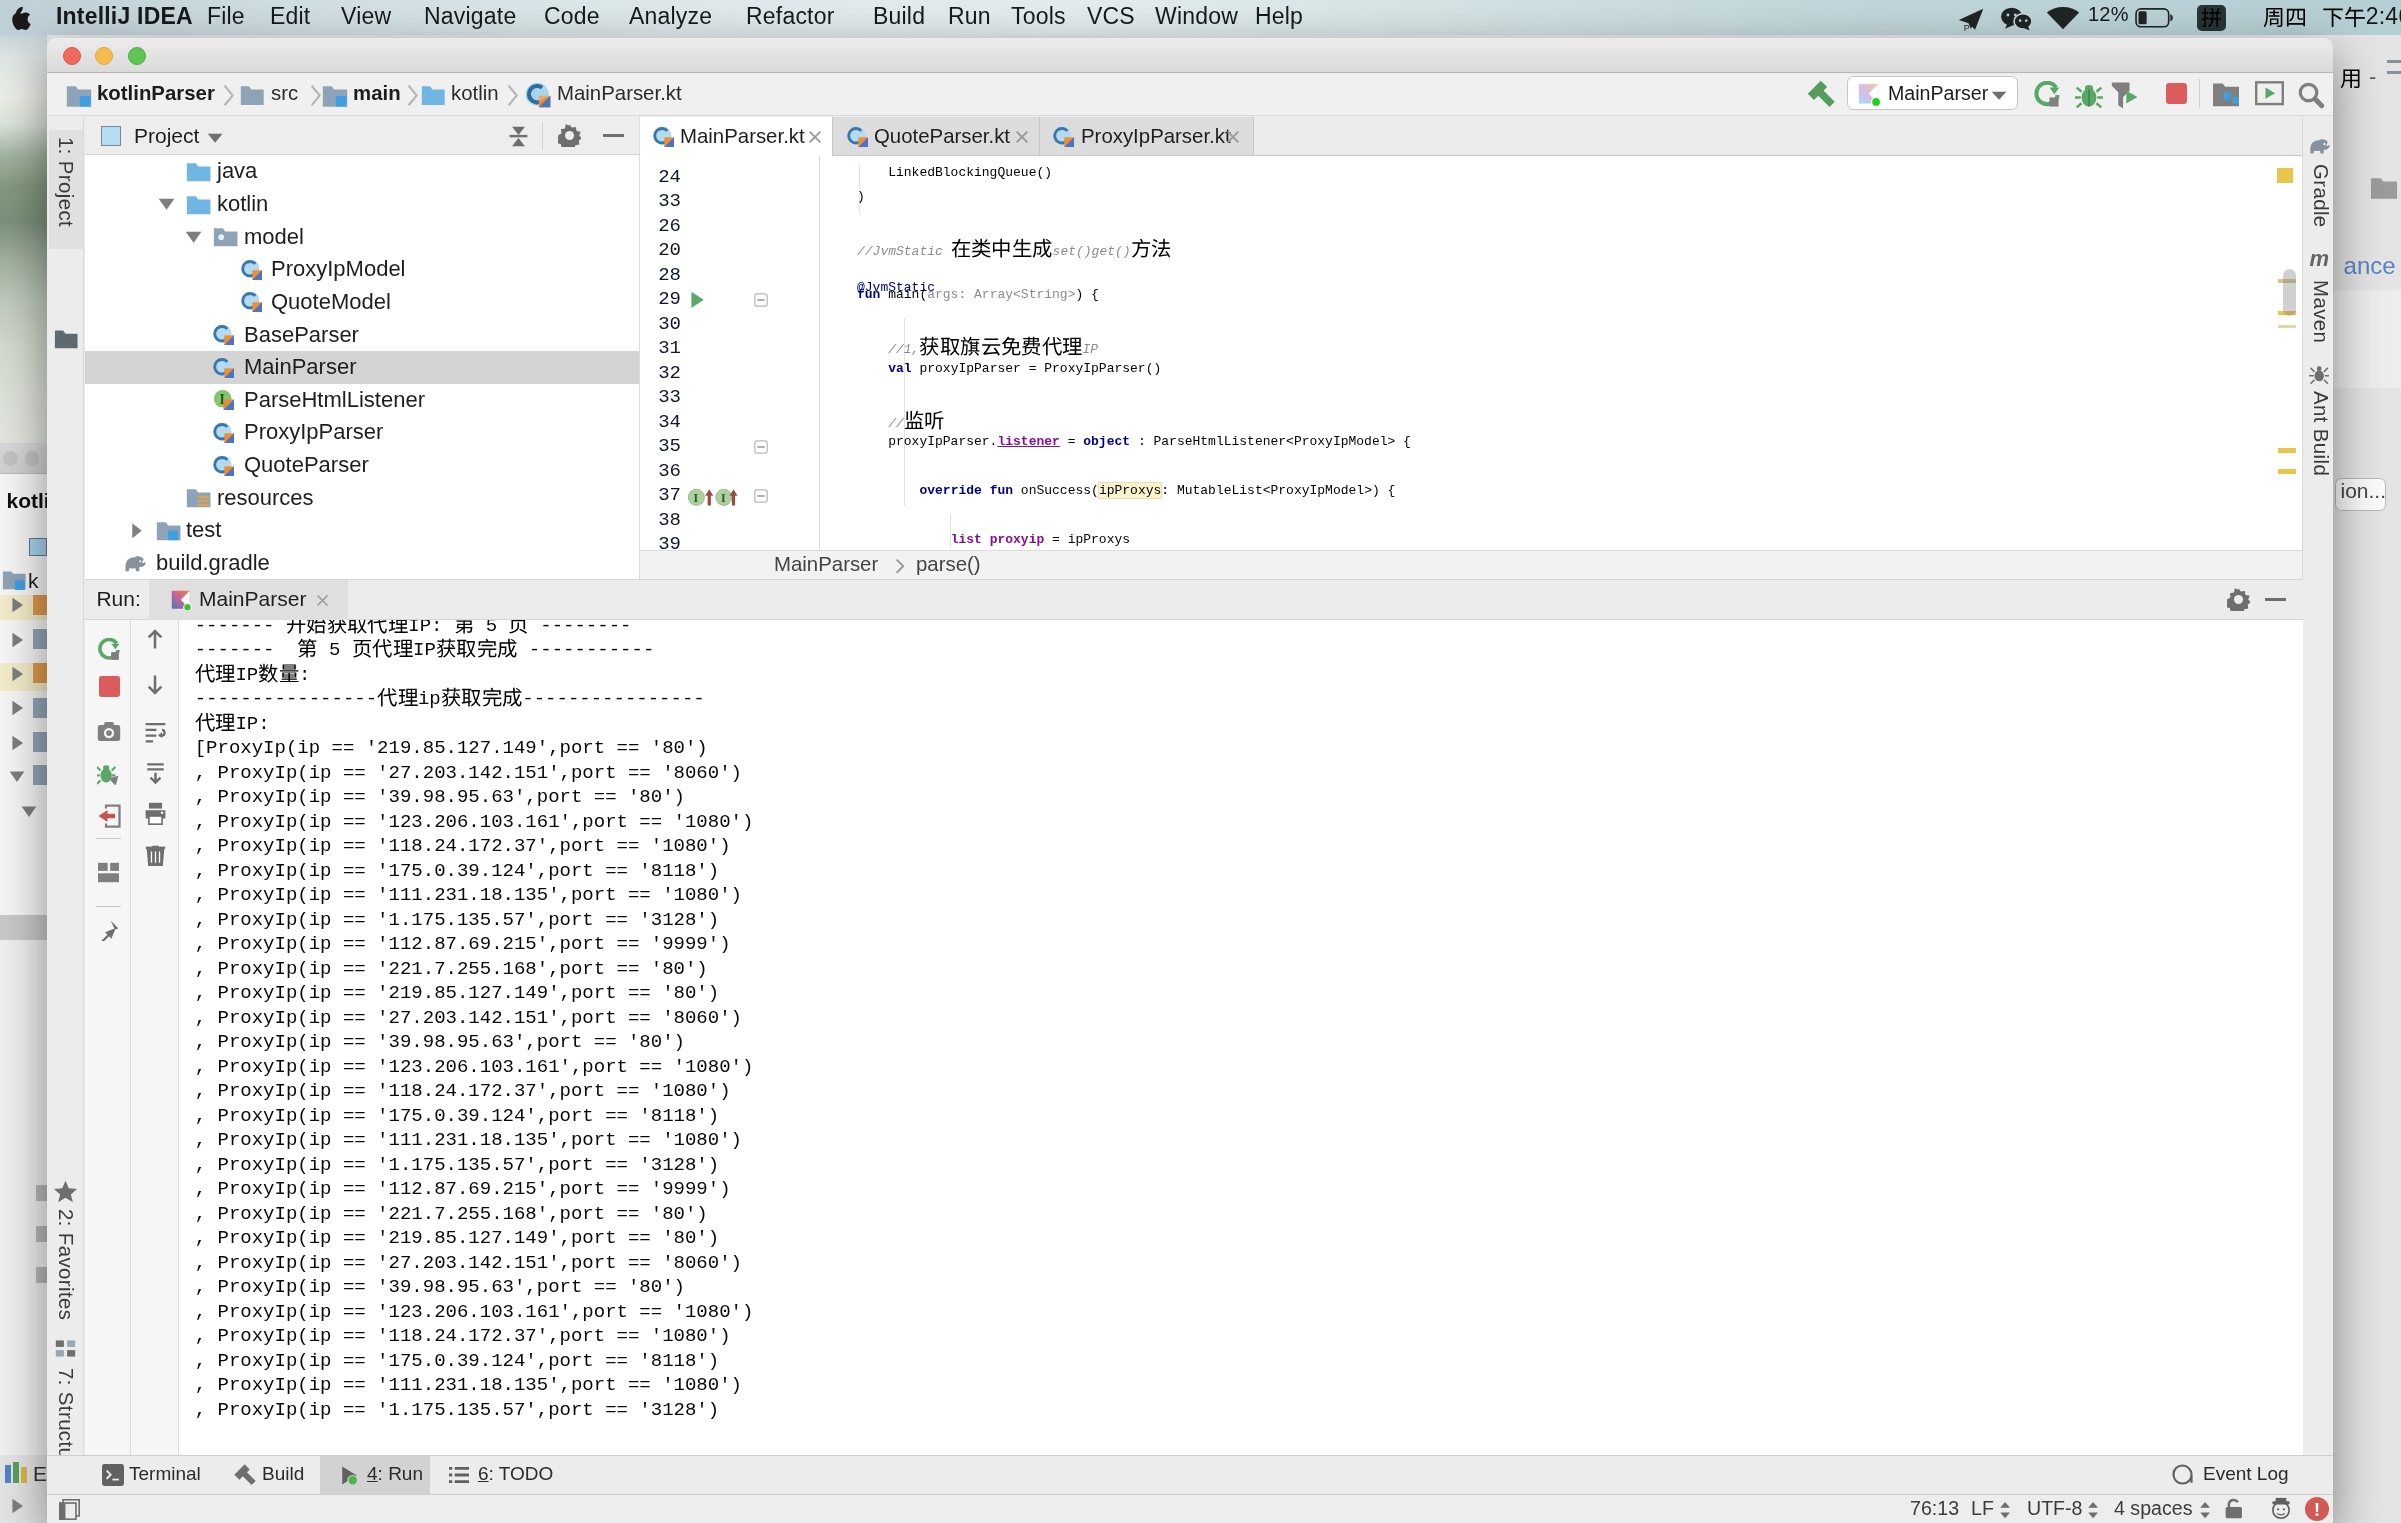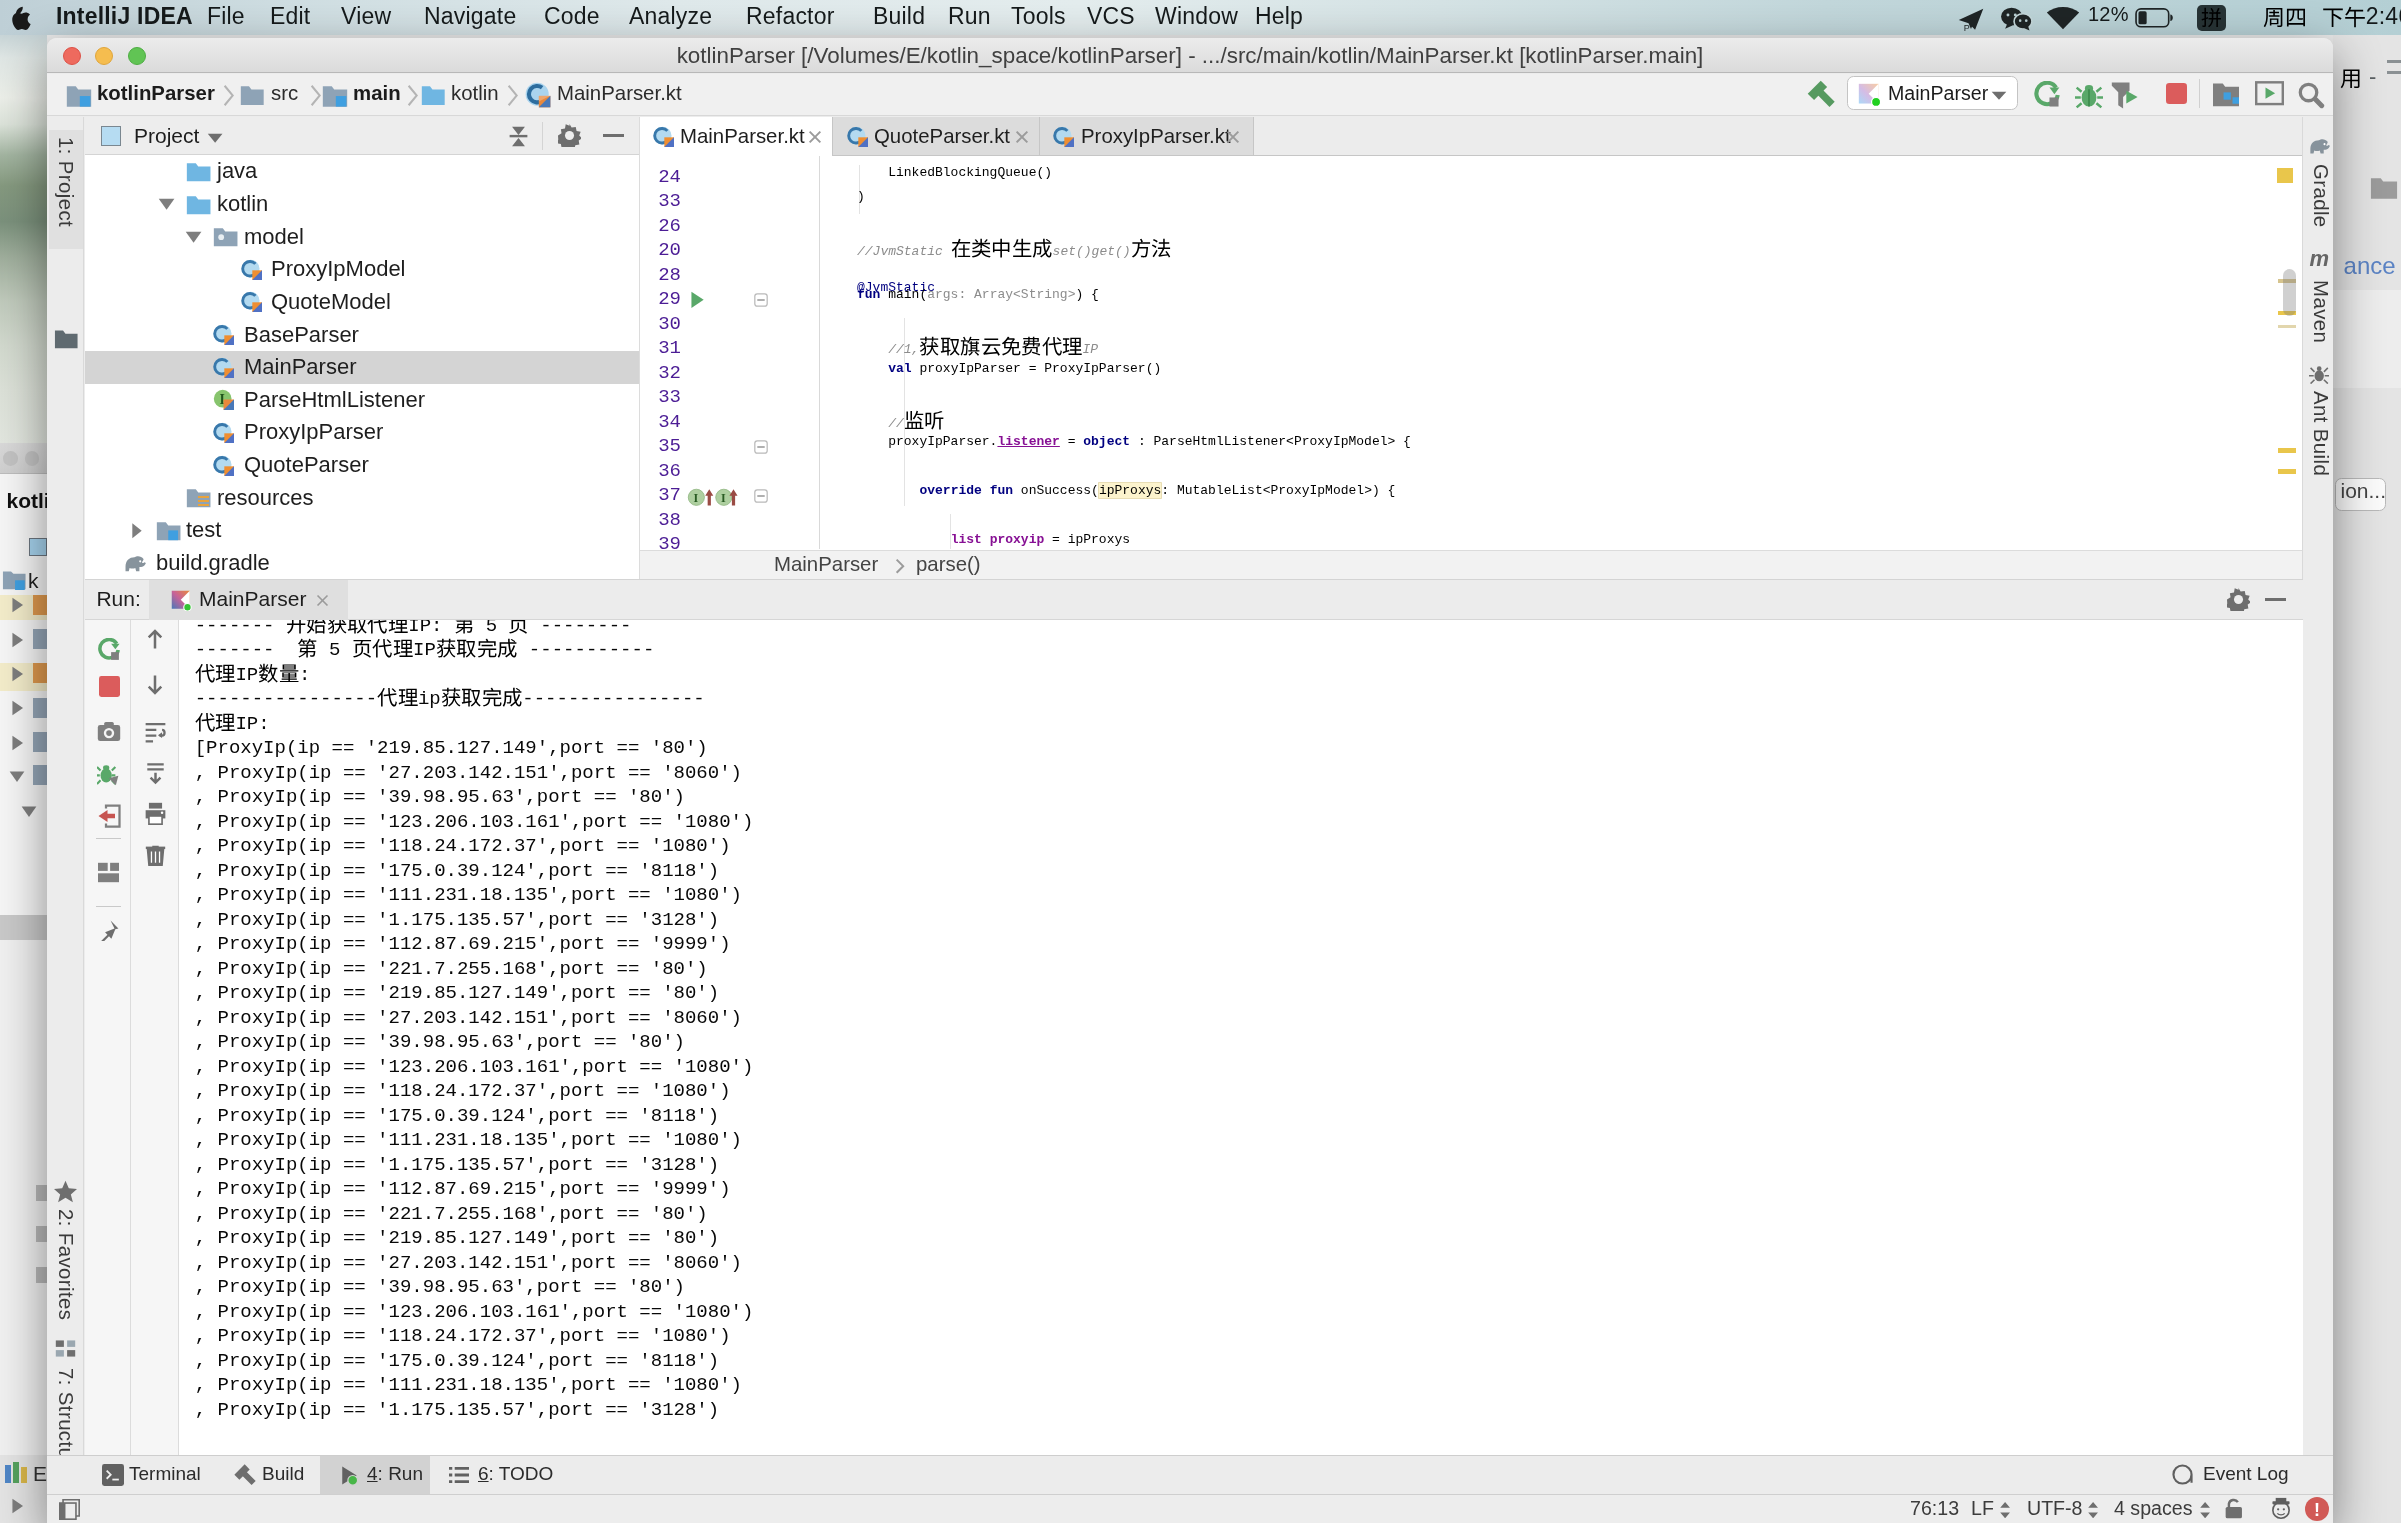--- a/index.html
+++ b/index.html
@@ -178,21 +178,20 @@
       </svg><svg class="cj" width="22" height="22" viewBox="0 0 1000 1000" style="vertical-align:-3.3px;color:#14191a">
         <use href="#u5348"></use>
       </svg><span style="position:static">2:46</span>
   </span>
 </div>
 <div class="abs" id="win">
   <div class="abs" id="titlebar">
     <div class="abs tl" style="left:15.5px;background:#ee6a5e;border:0.8px solid #dd5147"></div>
     <div class="abs tl" style="left:48px;background:#f5bd4f;border:0.8px solid #e0a53a"></div>
     <div class="abs tl" style="left:81px;background:#61c454;border:0.8px solid #4eae43"></div>
-    <div class="abs" id="title">kotlinParser [/Volumes/E/kotlin_space/kotlinParser] - .../src/main/kotlin/MainParser.kt [kotlinParser.main]</div>
   </div>
   <div class="abs" id="navbar">
     <svg class="abs" style="left:19px;top:9px" width="26" height="24.5" viewBox="0 0 32 30">
         <path fill="#8ea3b6" d="M1 4h11l3 4h16v21H1z"></path>
         <rect x="17" y="16" width="13" height="13" fill="#3f9fe0"></rect>
       </svg>
     <span class="abs" style="left:50px;top:8.2px;font-weight:bold;color:#1c1c1c">kotlinParser</span>
     <svg class="abs" style="left:176px;top:9.8px" width="11.4" height="23" viewBox="0 0 14 28">
         <path fill="none" stroke="#b4b4b4" stroke-width="2.5" d="M2 2l10 12L2 26"></path>
       </svg>
@@ -414,21 +413,21 @@
       <span class="abs" style="left:441px;top:8.2px">ProxyIpParser.kt</span>
       <svg class="abs" style="left:586px;top:13px" width="14" height="14" viewBox="0 0 17 17">
           <path stroke="#9b9b9b" stroke-width="2.4" d="M2 2l13 13M15 2L2 15"></path>
         </svg>
     </div>
     <div class="abs" id="codearea" style="left:0;top:39px;width:1663px;height:393px;overflow:hidden;background:#fff">
       <div class="abs" style="left:179px;top:0;width:0.8px;height:393px;background:#d9d9d9"></div>
       <div class="abs" style="left:219px;top:9px;width:0.8px;height:49px;background:#e3e3e3"></div>
       <div class="abs" style="left:264px;top:162px;width:0.8px;height:188px;background:#e3e3e3"></div>
       <div class="abs" style="left:310px;top:358px;width:0.8px;height:36px;background:#e3e3e3"></div>
-      <div class="abs mono" id="lnums" style="left:0;top:0;width:41px;height:393px;font-size:19px;color:#4c1d95;line-height:24.5px">
+      <div class="abs mono" id="lnums" style="left:0;top:0;width:41px;height:393px;font-size:19px;color:#0f172a;line-height:24.5px">
       <div class="abs" style="top:9px;right:0">24</div>
       <div class="abs" style="top:33px;right:0">33</div>
       <div class="abs" style="top:58px;right:0">26</div>
       <div class="abs" style="top:82px;right:0">20</div>
       <div class="abs" style="top:107px;right:0">28</div>
       <div class="abs" style="top:131px;right:0">29</div>
       <div class="abs" style="top:156px;right:0">30</div>
       <div class="abs" style="top:180px;right:0">31</div>
       <div class="abs" style="top:205px;right:0">32</div>
       <div class="abs" style="top:229px;right:0">33</div>

